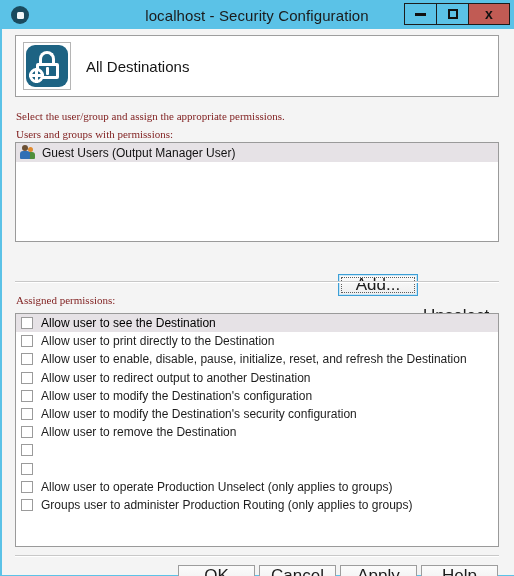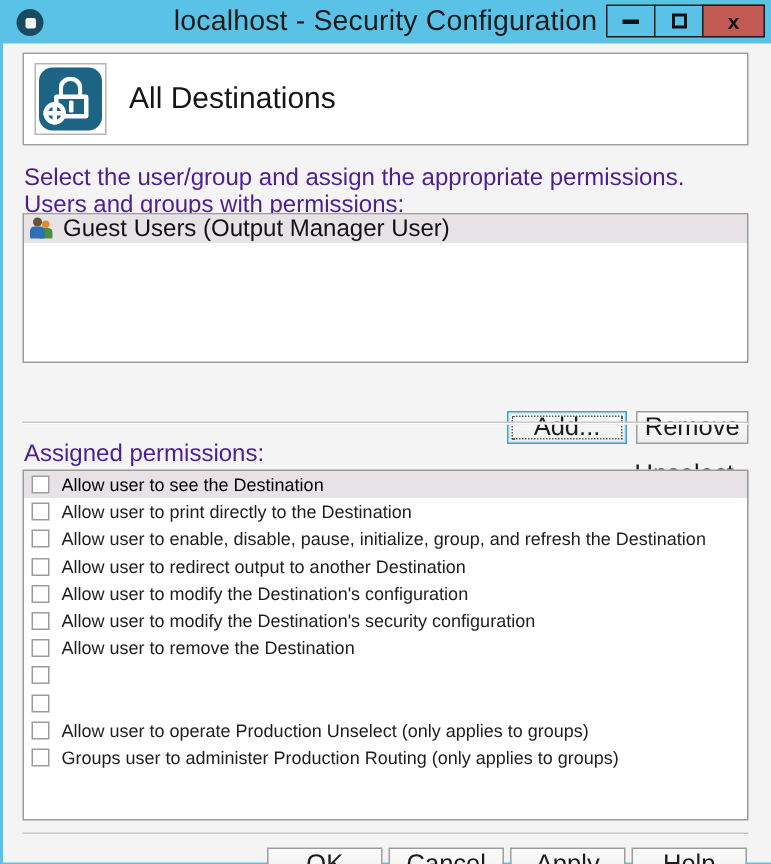--- a/index.html
+++ b/index.html
@@ -48,21 +48,21 @@
   }
   .tb-icon .inner {
     width: 7px;
     height: 7px;
     background: #f2f6f8;
     border-radius: 1.5px;
   }
   .tb-title {
     width: 100%;
     text-align: center;
-    font-size: 19px;
+    font-size: 15px;
     color: #1b1b1b;
     font-family: "Liberation Sans", sans-serif;
     letter-spacing: 0.1px;
     user-select: none;
   }
   .tb-controls {
     position: absolute;
     right: 3px;
     top: 2px;
     display: flex;
@@ -196,31 +196,31 @@
   .lock-icon .gear::before {
     left: -3px; top: 3px;
     width: 15px; height: 3px;
   }
   .lock-icon .gear::after {
     left: 3px; top: -3px;
     width: 3px; height: 15px;
   }
   .banner-title {
     margin-left: 15px;
-    font-size: 20px;
+    font-size: 15px;
     color: #151515;
     font-family: "Liberation Sans", sans-serif;
   }
 
   
   .lbl {
     position: absolute;
-    font-size: 16px;
-    color: #4c1d95;
-    font-family: Liberation Sans, sans-serif;
+    font-size: 11px;
+    color: #7f1d1d;
+    font-family: Liberation Serif, serif;
     white-space: nowrap;
   }
   #instruction-text { left: 14px; top: 81px; }
   #users-label      { left: 14px; top: 99px; }
   #assigned-label   { left: 14px; top: 265px; }
 
   
   .userlist {
     position: absolute;
     left: 13px;
@@ -272,21 +272,21 @@
     width: 6px; height: 6px; border-radius: 50%;
     background: #6b5034;
   }
   .users-icon .p-front .torso {
     position: absolute; left: 0; top: 6px;
     width: 10px; height: 8px;
     background: #2f6fb5;
     border-radius: 3px 3px 1px 1px;
   }
   .user-row-label {
-    font-size: 16px;
+    font-size: 12px;
     color: #121212;
     font-family: "Liberation Sans", sans-serif;
   }
 
   
   .btn {
     position: absolute;
     background: linear-gradient(#fbfbfb, #efefef);
     border: 1px solid #9d9d9d;
     box-sizing: border-box;
@@ -427,23 +427,20 @@
           </span>
         </span>
         <span class="user-row-label">Guest Users (Output Manager User)</span>
       </div>
     </div>
 
     <div class="btn focused" id="add-button">
       <span class="focus-ring"></span>
       <span>Add...</span>
     </div>
-    <div class="btn" id="remove-button">
-      <span>Remove</span>
-    </div>
 
     <div class="sep" id="separator-top"></div>
 
     <div class="lbl" id="assigned-label">Assigned permissions:</div>
 
     <div class="btn" id="select-all-button">
       <span>Select All</span>
     </div>
     <div class="btn" id="unselect-all-button">
       <span>Unselect All</span>
@@ -453,21 +450,21 @@
         <div class="perm-row selected">
           <span class="perm-check"></span>
           <span class="perm-label">Allow user to see the Destination</span>
         </div>
         <div class="perm-row">
           <span class="perm-check"></span>
           <span class="perm-label">Allow user to print directly to the Destination</span>
         </div>
         <div class="perm-row">
           <span class="perm-check"></span>
-          <span class="perm-label">Allow user to enable, disable, pause, initialize, group, and refresh the Destination</span>
+          <span class="perm-label">Allow user to enable, disable, pause, initialize, reset, and refresh the Destination</span>
         </div>
         <div class="perm-row">
           <span class="perm-check"></span>
           <span class="perm-label">Allow user to redirect output to another Destination</span>
         </div>
         <div class="perm-row">
           <span class="perm-check"></span>
           <span class="perm-label">Allow user to modify the Destination's configuration</span>
         </div>
         <div class="perm-row">

